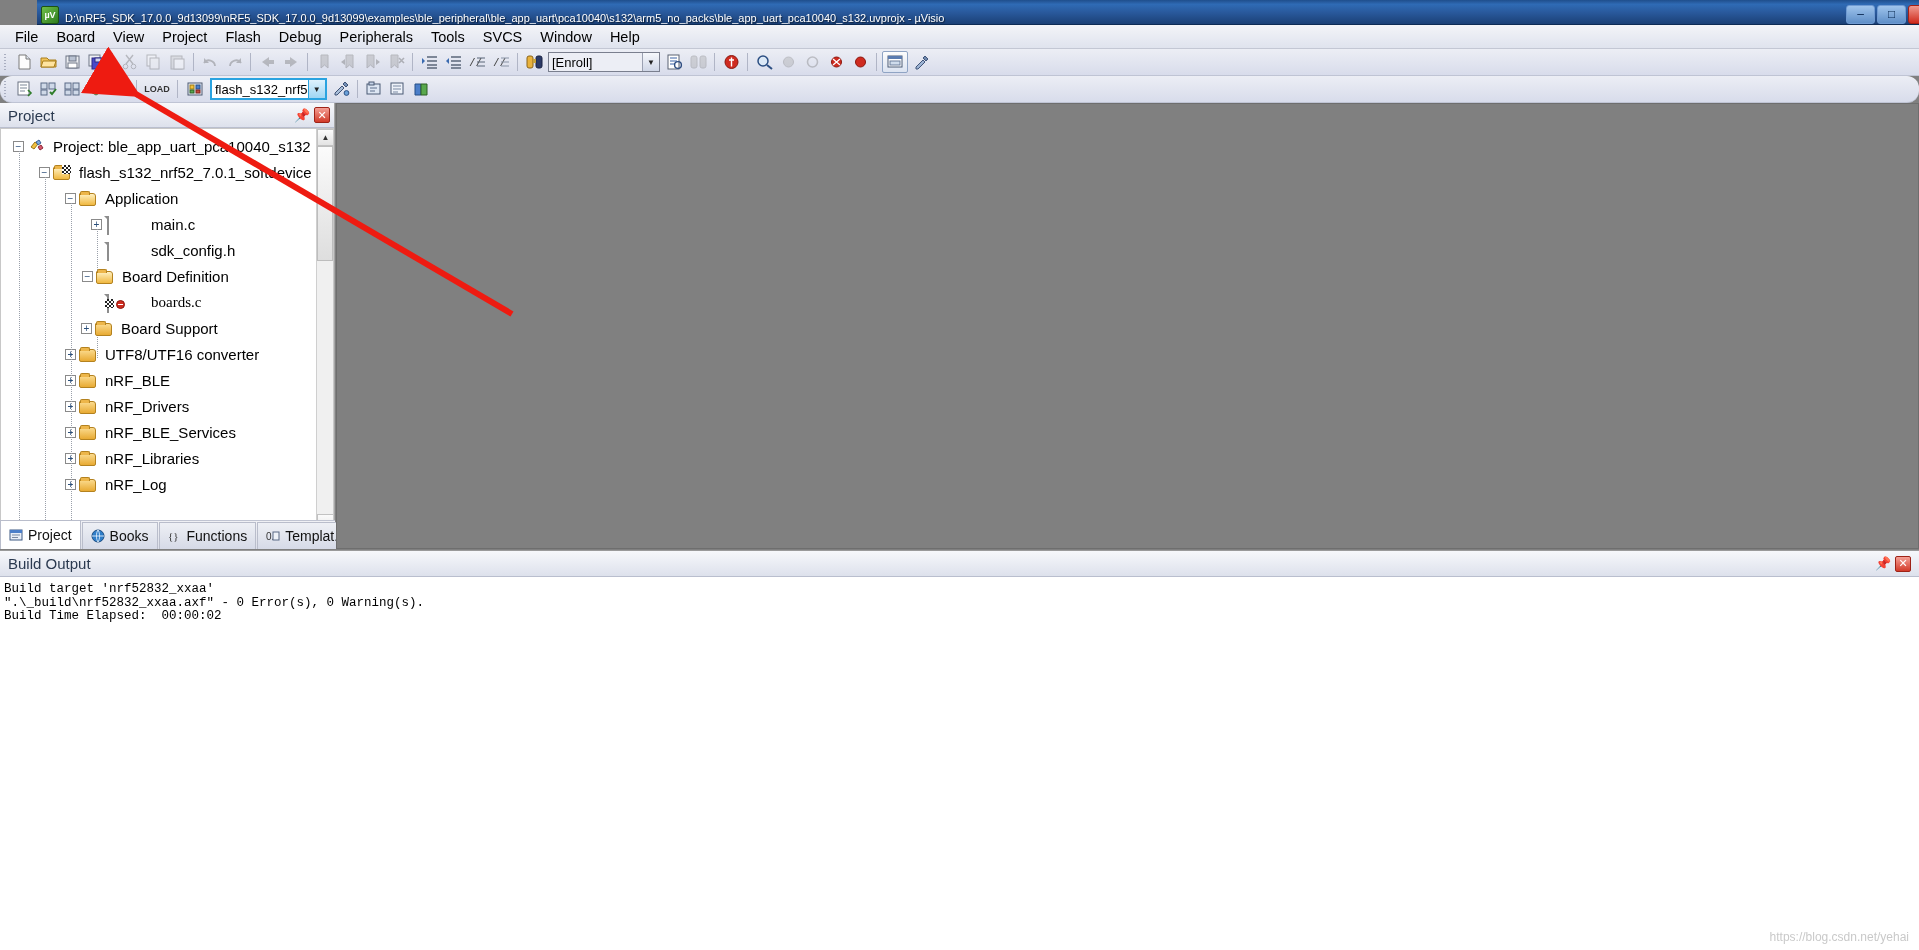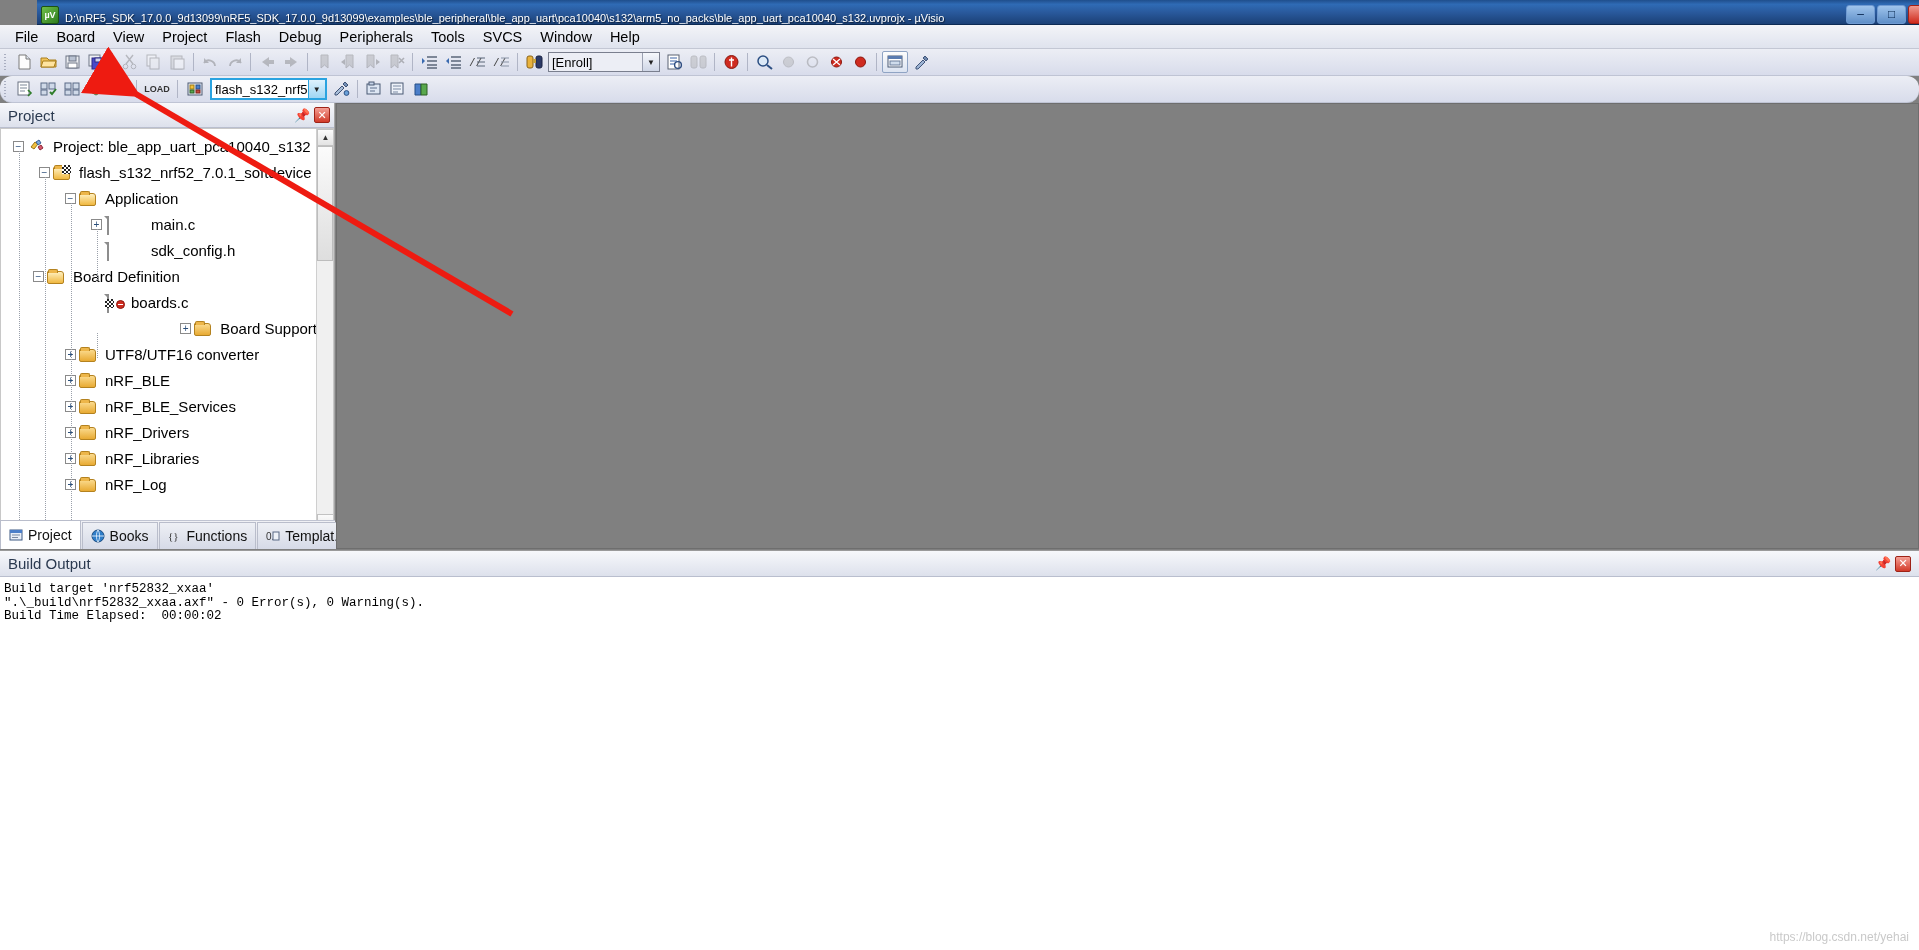--- a/index.html
+++ b/index.html
@@ -643,37 +643,37 @@
           <div class="tico"><span class="doc gray"></span></div>
           <span style="margin-left:20px;">main.c</span>
         </div>
 
         <div class="tnode" style="padding-left:90px;">
           <div class="exp none"></div>
           <div class="tico"><span class="doc"></span></div>
           <span style="margin-left:20px;">sdk_config.h</span>
         </div>
 
-        <div class="tnode" style="padding-left:32px;">
+        <div class="tnode" style="padding-left:81px;">
           <div class="exp">−</div>
           <div class="tico">
               <span class="folder open" style="display:block;margin-top:2px;"></span>
             </div>
           <span>Board Definition</span>
         </div>
 
         <div class="tnode" style="padding-left:90px;">
           <div class="exp none"></div>
           <div class="tico">
             <span class="doc gray"></span><span class="badge-chk" style="left:0;top:4px;"></span><span class="badge-stop"></span>
           </div>
-          <span style="">boards.c</span>
-        </div>
-
-        <div class="tnode" style="padding-left:64px;justify-content:flex-end;">
+          <span style="margin-left:20px;font-family:Liberation Serif, serif;">boards.c</span>
+        </div>
+
+        <div class="tnode" style="padding-left:80px;">
           <div class="exp">+</div>
           <div class="tico">
               <span class="folder" style="display:block;margin-top:2px;"></span>
             </div>
           <span>Board Support</span>
         </div>
 
         <div class="tnode" style="padding-left:64px;">
           <div class="exp">+</div>
           <div class="tico">
@@ -688,29 +688,29 @@
               <span class="folder" style="display:block;margin-top:2px;"></span>
             </div>
           <span>nRF_BLE</span>
         </div>
 
         <div class="tnode" style="padding-left:64px;">
           <div class="exp">+</div>
           <div class="tico">
               <span class="folder" style="display:block;margin-top:2px;"></span>
             </div>
-          <span>nRF_BLE_Services</span>
+          <span>nRF_Drivers</span>
         </div>
 
         <div class="tnode" style="padding-left:64px;">
           <div class="exp">+</div>
           <div class="tico">
               <span class="folder" style="display:block;margin-top:2px;"></span>
             </div>
-          <span>nRF_Drivers</span>
+          <span>nRF_BLE_Services</span>
         </div>
 
         <div class="tnode" style="padding-left:64px;">
           <div class="exp">+</div>
           <div class="tico">
               <span class="folder" style="display:block;margin-top:2px;"></span>
             </div>
           <span>nRF_Libraries</span>
         </div>
 

